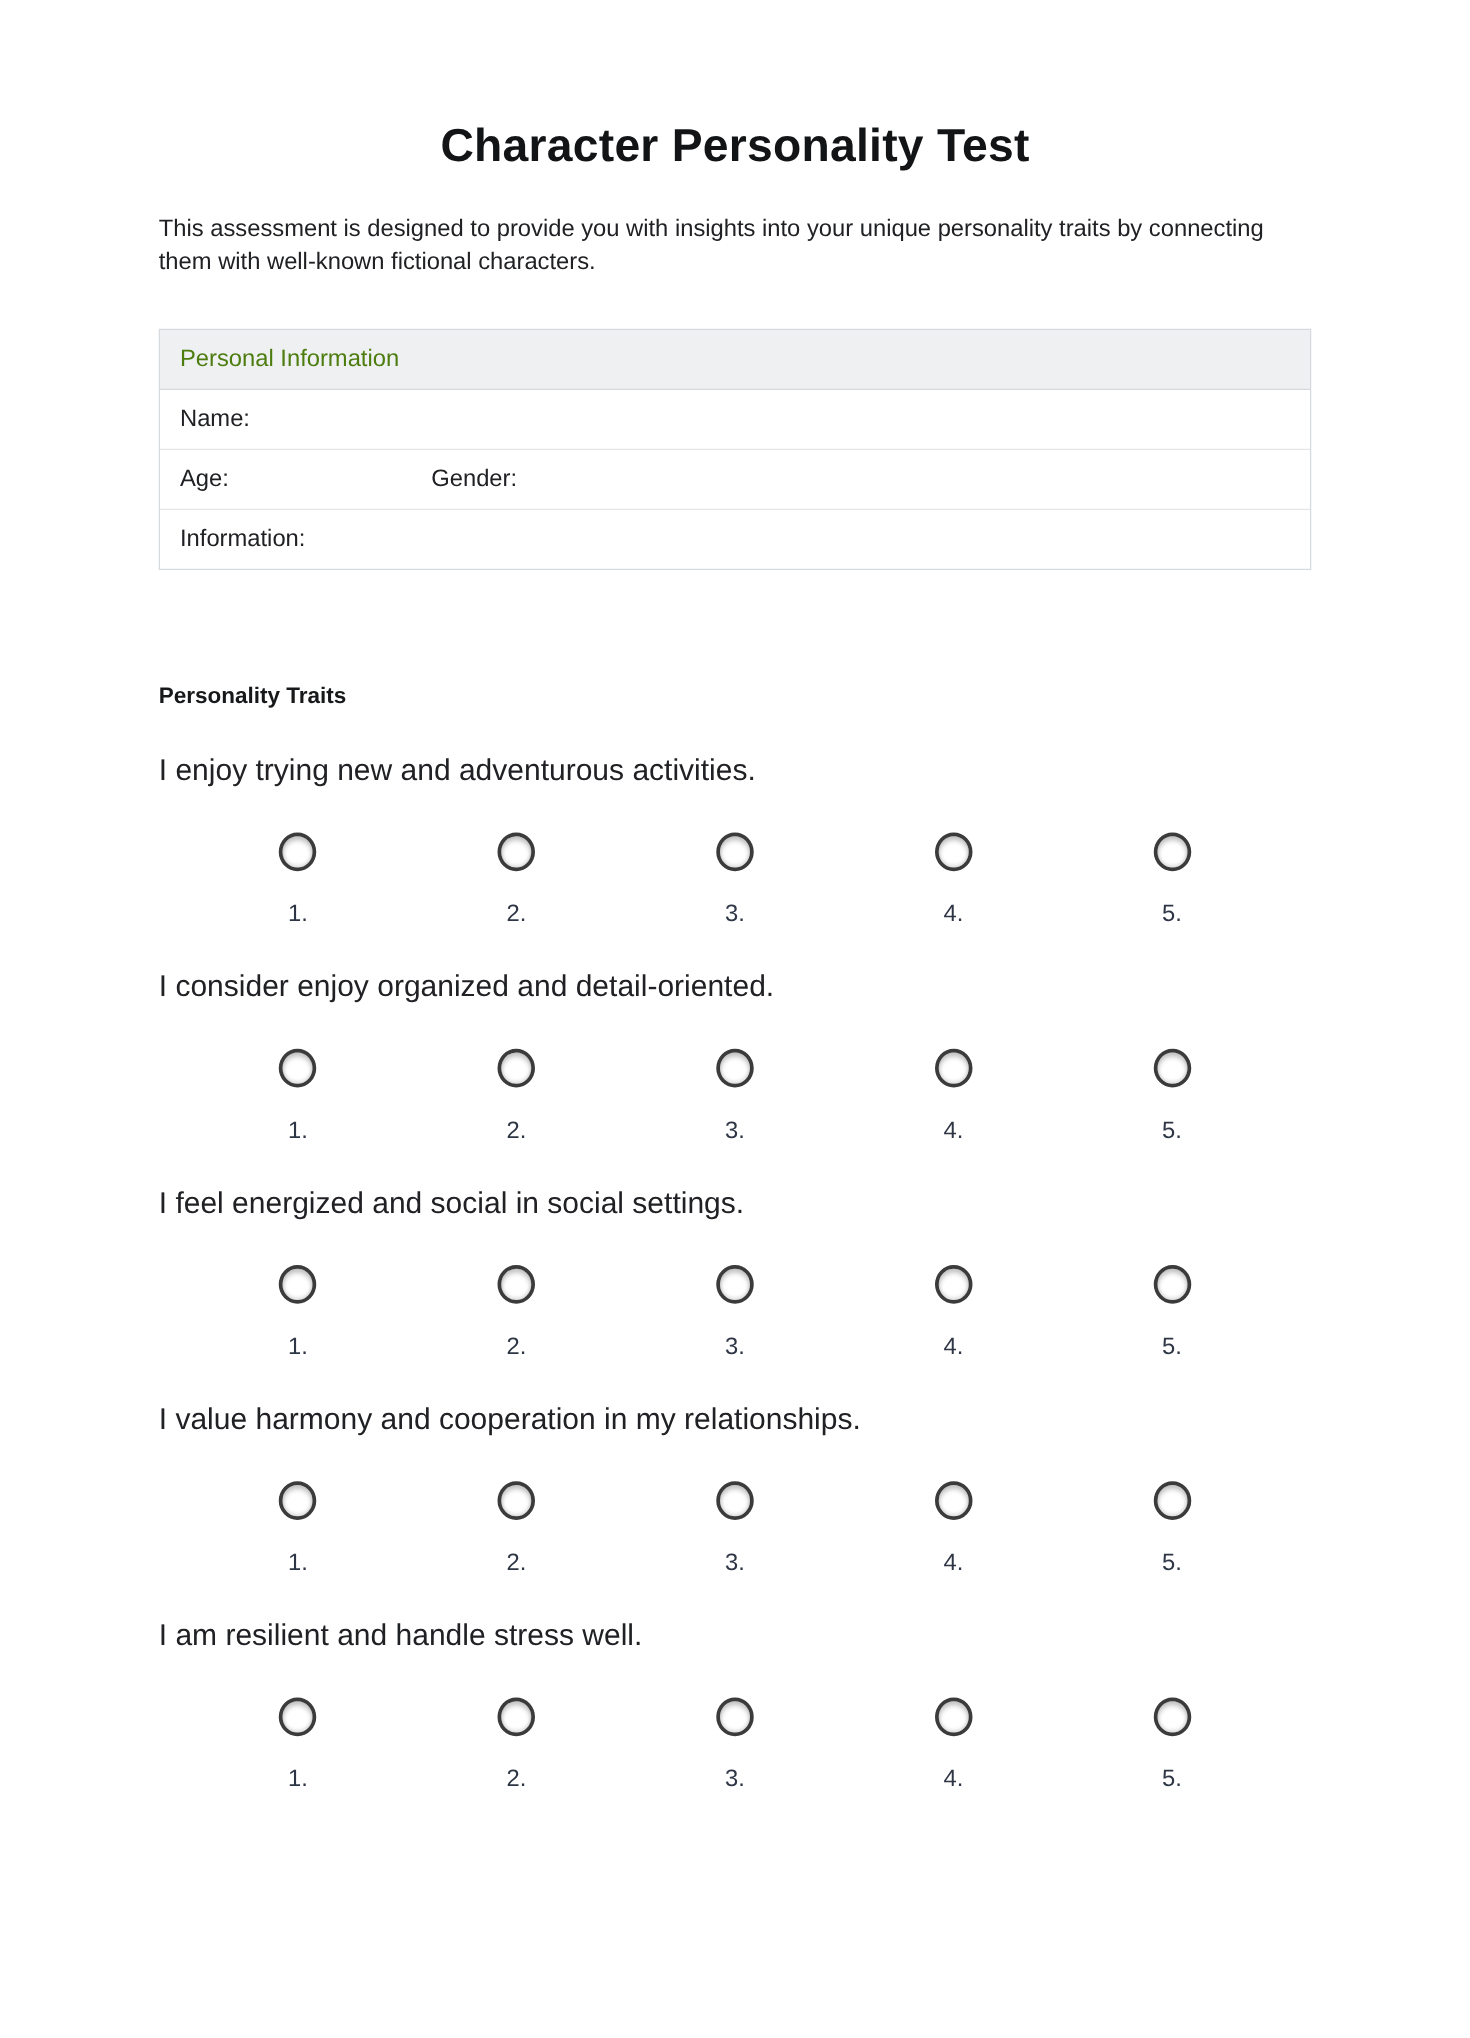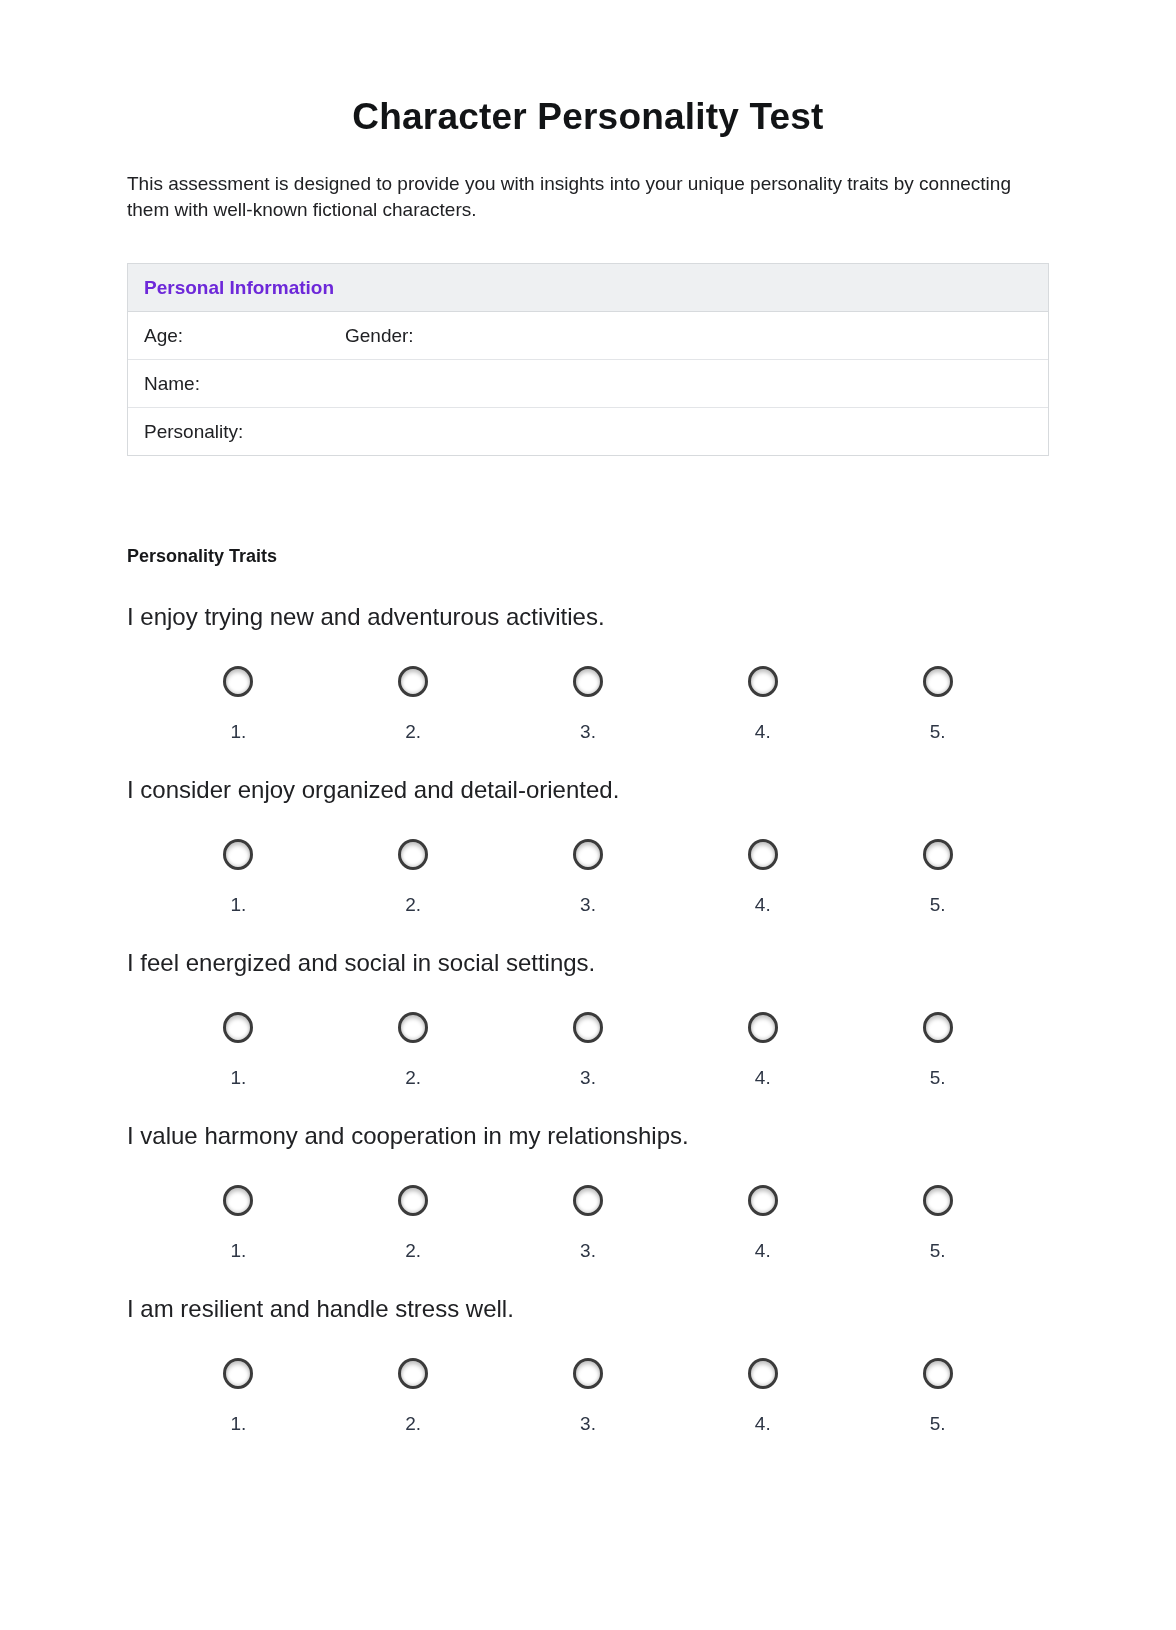--- a/index.html
+++ b/index.html
@@ -42,22 +42,22 @@
     margin-top: 40px;
     border: 1px solid #d7dadd;
     background: #ffffff;
   }
   .pi-header {
     background: #eef0f2;
     border-bottom: 1px solid #d7dadd;
     padding: 12px 16px;
     font-size: 19px;
     line-height: 23px;
-    font-weight: bold;
-    color: #6d28d9;
+    font-weight: normal;
+    color: #4d7c0f;
   }
   .pi-row {
     padding: 12px 16px;
     font-size: 19px;
     line-height: 23px;
     border-bottom: 1px solid #e3e5e8;
     min-height: 47px;
   }
   .pi-row:last-child { border-bottom: none; }
   .pi-split { display: flex; padding: 0; }
@@ -120,33 +120,33 @@
   <div class="content">
 
     <h1 class="doc-title">Character Personality Test</h1>
 
     <p class="intro">This assessment is designed to provide you with insights into your unique personality traits by connecting them with well-known fictional characters.</p>
 
     <div class="pi-table">
       <div class="pi-header">
         <span>Personal Information</span>
       </div>
+      <div class="pi-row">
+        <span class="pi-label">Name:</span>
+      </div>
       <div class="pi-row pi-split">
         <div class="pi-cell age">
           <span class="pi-label">Age:</span>
         </div>
         <div class="pi-cell gender">
           <span class="pi-label">Gender:</span>
         </div>
       </div>
       <div class="pi-row">
-        <span class="pi-label">Name:</span>
-      </div>
-      <div class="pi-row">
-        <span class="pi-label">Personality:</span>
+        <span class="pi-label">Information:</span>
       </div>
     </div>
 
     <h2 class="section-heading">Personality Traits</h2>
 
 
     <div class="question">
       <p class="q-text">I enjoy trying new and adventurous activities.</p>
       <div class="rating-row">
         <div class="rating-cell">

